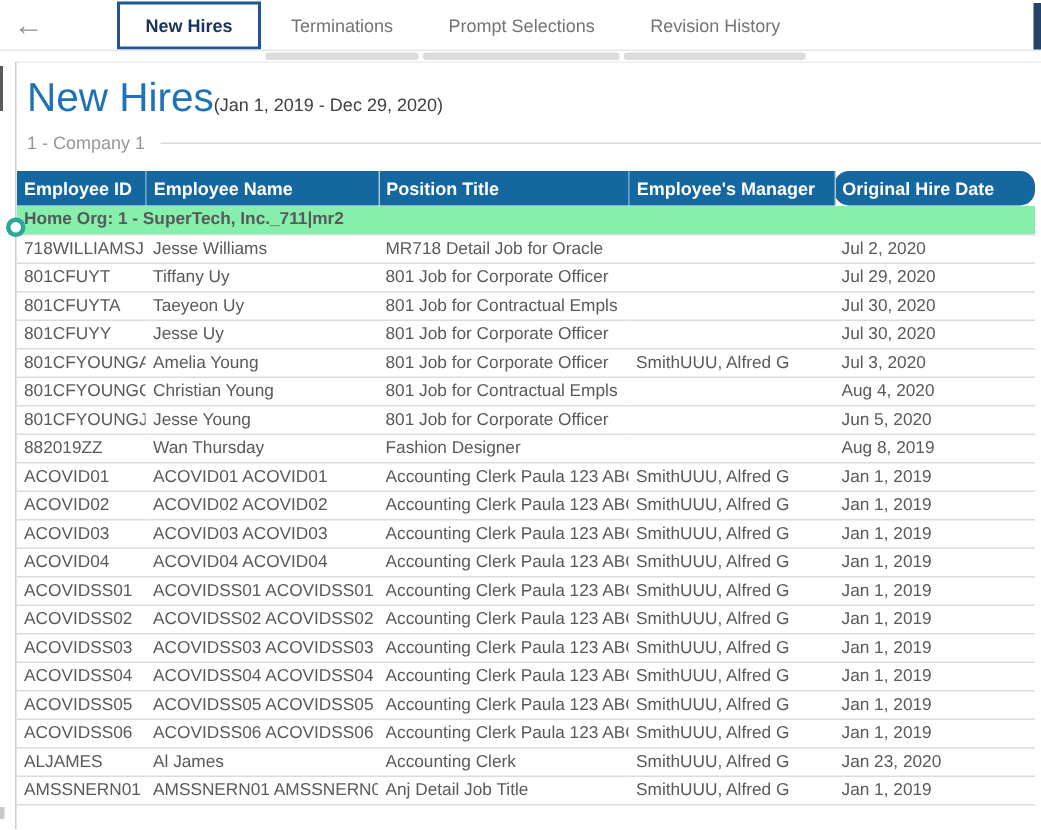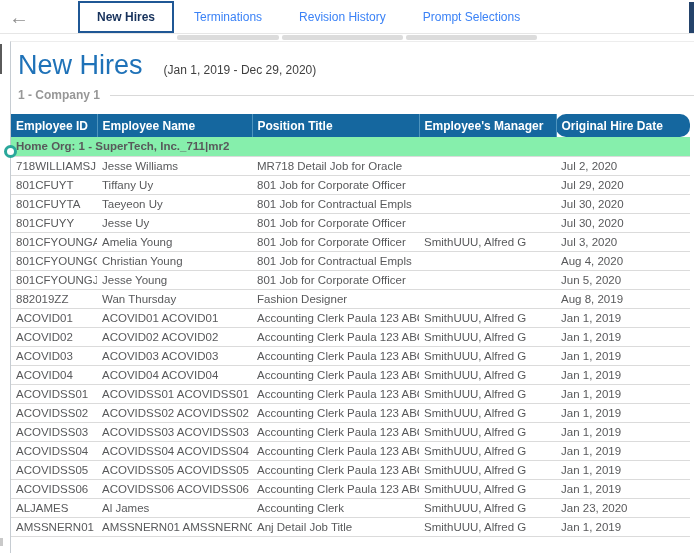--- a/index.html
+++ b/index.html
@@ -8,36 +8,36 @@
   .viewport { position:relative; width:694px; height:553px; background:#fff; }
 
   
   .topbar { position:absolute; top:0; left:0; right:0; height:41px; background:#fff; }
   .topbar-line { position:absolute; top:33px; left:0; right:0; height:1px; background:#e6e6e6; }
   .back-arrow { position:absolute; left:9px; top:4px; font-size:20px; color:#8f8f8f;
     line-height:26px; cursor:pointer; }
   .tabs { position:absolute; left:78px; top:1px; display:flex; }
   .tab { margin-right:3px; }
   .tab-label { height:32px; display:flex; align-items:center; padding:0 17px;
-    font-size:12px; color:#3b82f6; white-space:nowrap; cursor:pointer; background:#fff; }
+    font-size:12px; color:#737373; white-space:nowrap; cursor:pointer; background:#fff; }
   .tab.active .tab-label { border:2px solid #1f5795; font-weight:bold; color:#17325c; }
   .tab-bar { height:5px; background:#dcdcdc; border-radius:2px; margin-top:2px; }
   .tab.active .tab-bar { visibility:hidden; }
   .corner-bar { position:absolute; right:0; top:2px; width:5px; height:31px; background:#24436b; }
   .edge-artifact-top { position:absolute; left:0; top:44px; width:2px; height:30px; background:#5a5a5a; }
   .edge-artifact-bottom { position:absolute; left:0; top:538px; width:3px; height:8px; background:#c9c9c9; }
 
   
   .content { position:absolute; top:41px; left:10px; right:0; bottom:0;
     border-left:1px solid #c6ccd2; border-top:1px solid #ededed; background:#fff; padding-top:8px; }
   .title-row { display:flex; align-items:baseline; padding-left:7px; }
   .page-title { font-size:27px; font-weight:normal; color:#1f72b8; letter-spacing:0; }
-  .date-range { font-size:12px; color:#3f3f3f; margin-left:21px; }
+  .date-range { font-size:12px; color:#3f3f3f; margin-left:0; }
   .subtitle-row { display:flex; align-items:center; margin-top:7px; padding-left:7px; }
-  .subtitle { font-size:12px; font-weight:bold; color:#979797; white-space:nowrap; }
+  .subtitle { font-size:12px; font-weight:normal; color:#979797; white-space:nowrap; }
   .subtitle-rule { flex:1; height:1px; background:#d9d9d9; margin-left:10px; }
   .pin-circle { position:absolute; left:-7px; top:103px; width:13px; height:13px;
     border:3px solid #2aa79b; border-radius:50%; background:#fff; z-index:5; }
 
   
   table.report { border-collapse:collapse; table-layout:fixed; width:679px;
     margin-left:0; margin-top:12px; }
   table.report th { background:#15679f; color:#fff; font-size:12px; font-weight:bold;
     text-align:left; height:23px; padding:0 0 0 5px; border-right:1px solid #4e94be;
     white-space:nowrap; overflow:hidden; cursor:pointer; }
@@ -58,25 +58,25 @@
     <div class="tabs">
       <div class="tab active">
         <div class="tab-label">New Hires</div>
         <div class="tab-bar"></div>
       </div>
       <div class="tab">
         <div class="tab-label">Terminations</div>
         <div class="tab-bar"></div>
       </div>
       <div class="tab">
+        <div class="tab-label">Prompt Selections</div>
+        <div class="tab-bar"></div>
+      </div>
+      <div class="tab">
         <div class="tab-label">Revision History</div>
-        <div class="tab-bar"></div>
-      </div>
-      <div class="tab">
-        <div class="tab-label">Prompt Selections</div>
         <div class="tab-bar"></div>
       </div>
     </div>
     <div class="topbar-line"></div>
     <div class="corner-bar"></div>
   </div>
 
   <div class="edge-artifact-top"></div>
   <div class="edge-artifact-bottom"></div>
 

